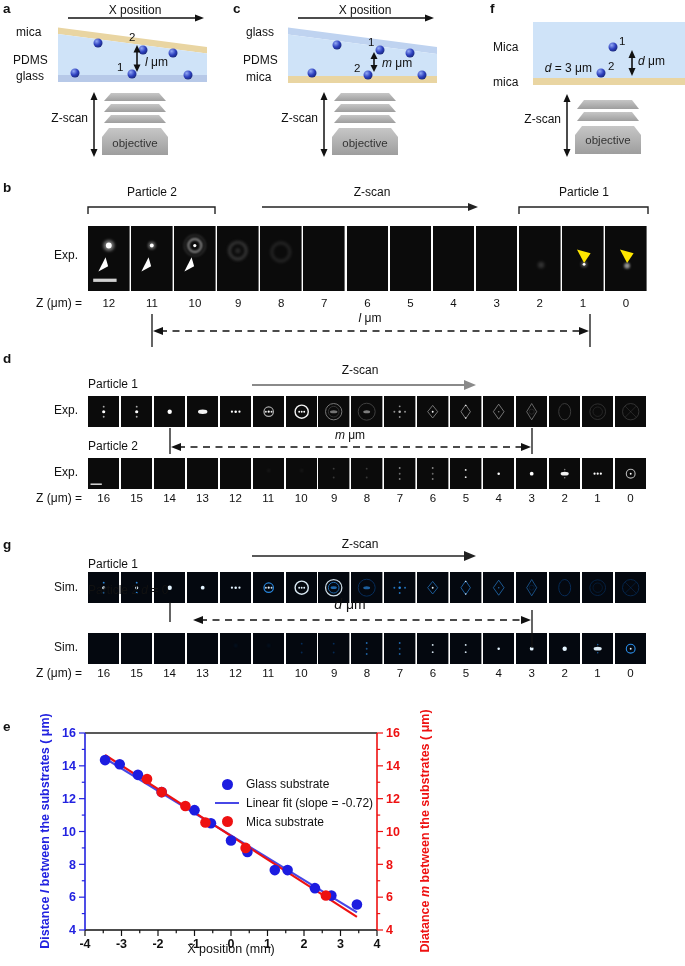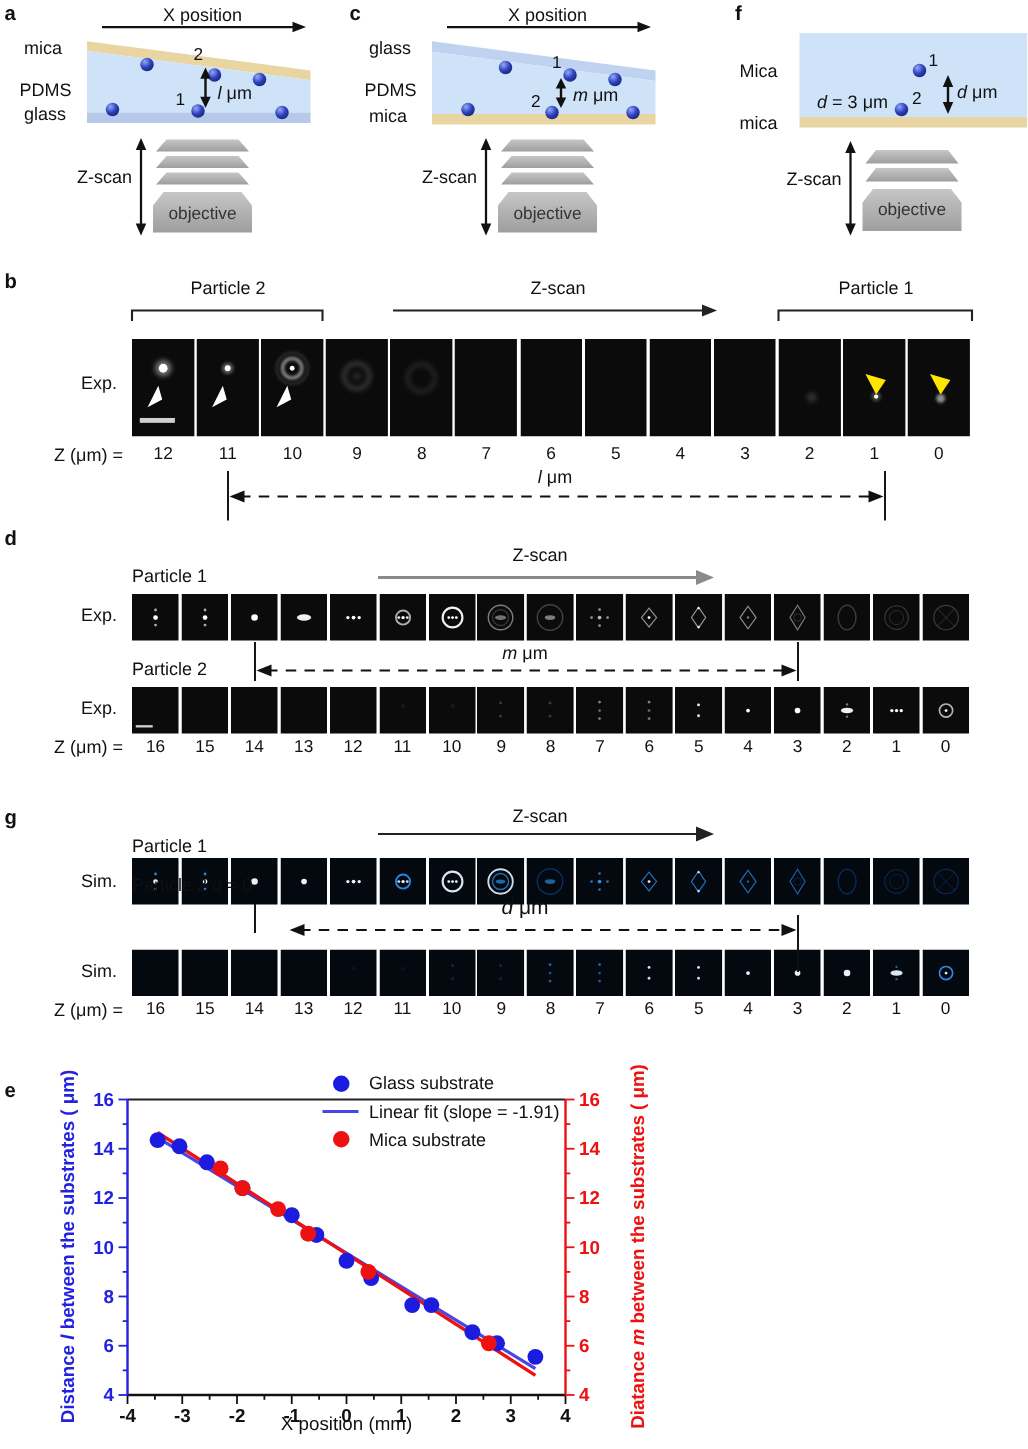--- a/index.html
+++ b/index.html
@@ -6,21 +6,21 @@
   body{width:685px;height:966px;position:relative;overflow:hidden;
        font-family:"Liberation Sans","DejaVu Sans",sans-serif;color:#111;}
   .lbl{position:absolute;font-size:12px;line-height:1.1;color:#111;white-space:nowrap;}
   .letter{font-weight:bold;font-size:13.5px;}
   .ctr{text-align:center;}
   .rt{text-align:right;}
   .frow{position:absolute;display:flex;}
   .zrow{position:absolute;display:flex;font-size:11.5px;}
   .zrow div{text-align:center;}
   i{font-style:italic;}
-  #legend{position:absolute;left:214px;top:713px;font-size:12px;}
+  #legend{position:absolute;left:214px;top:775px;font-size:12px;}
   .leg-row{display:flex;align-items:center;height:18.8px;}
   .leg-sw{width:26px;display:flex;justify-content:center;align-items:center;margin-right:6px;}
   .leg-dot{width:11px;height:11px;border-radius:50%;}
   .leg-line{width:24px;height:2.6px;}
   .ylab{position:absolute;white-space:nowrap;font-size:12.5px;font-weight:600;
         transform:translate(-50%,-50%) rotate(-90deg);}
   svg{position:absolute;display:block;}
 </style>
 </head>
 <body>
@@ -813,21 +813,21 @@
     <div class="leg-row">
       <span class="leg-sw">
         <span class="leg-dot" style="background: rgb(28, 28, 224);"></span>
       </span>
       <span>Glass substrate</span>
     </div>
     <div class="leg-row">
       <span class="leg-sw">
         <span class="leg-line" style="background: rgb(71, 71, 230);"></span>
       </span>
-      <span>Linear fit (slope = -1.91)</span>
+      <span>Linear fit (slope = -0.72)</span>
     </div>
     <div class="leg-row">
       <span class="leg-sw">
         <span class="leg-dot" style="background: rgb(238, 17, 17);"></span>
       </span>
       <span>Mica substrate</span>
     </div>
   </div>
 <div class="lbl ctr" style="left:85px;top:943px;width:292px;font-size:12.5px;font-weight:400">X position (mm)</div>
 <div class="ylab" style="left:45px;top:831px;color:#2222e0"><span>Distance </span><i>l</i><span> between the substrates ( μm)</span></div>

